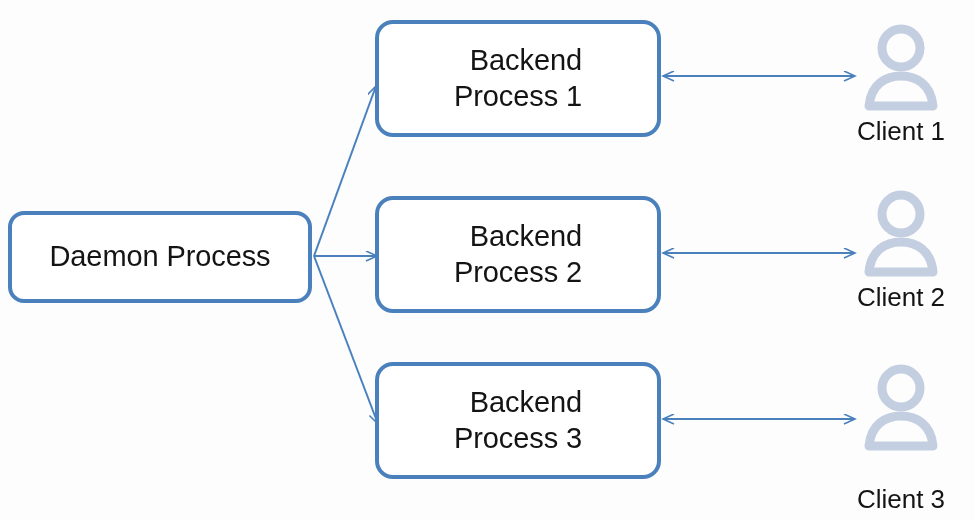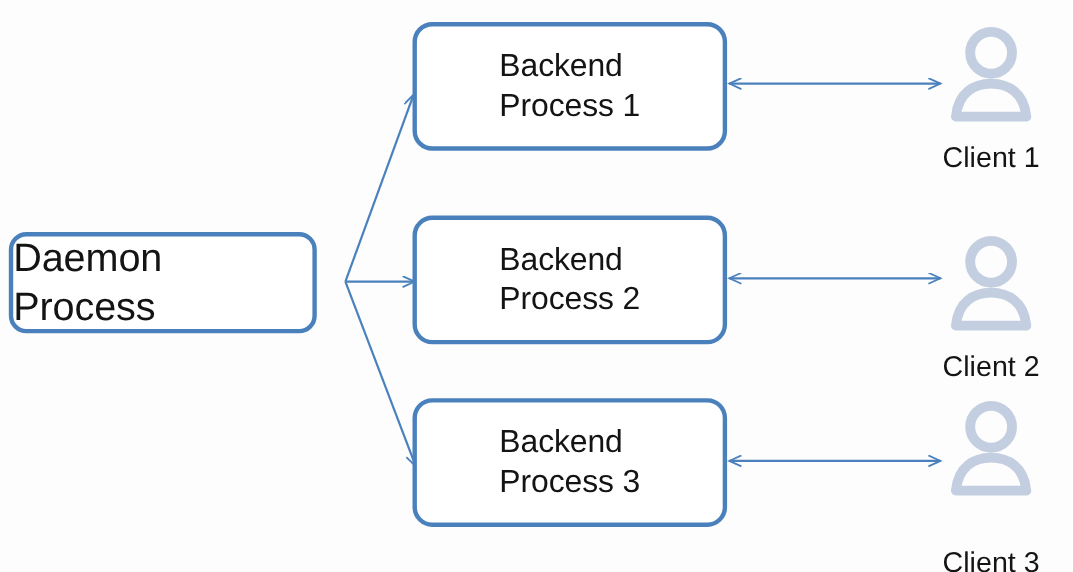--- a/index.html
+++ b/index.html
@@ -27,31 +27,31 @@
   }
   .node-box {
     position: absolute;
     box-sizing: border-box;
     background: #ffffff;
     border: 4px solid #4a81bd;
     border-radius: 18px;
     display: flex;
     align-items: center;
     justify-content: center;
-    text-align: left;
+    text-align: right;
     color: #141414;
     line-height: 1.24;
     letter-spacing: -0.1px;
   }
   #node-daemon {
     left: 8px;
     top: 211px;
-    width: 280px;
+    width: 304px;
     height: 92px;
-    font-size: 36px;
+    font-size: 29px;
     border-radius: 16px;
   }
   .node-backend {
     left: 375px;
     width: 286px;
     font-size: 29px;
   }
   #node-backend-1 { top: 20px;  height: 117px; }
   #node-backend-2 { top: 196px; height: 117px; }
   #node-backend-3 { top: 362px; height: 117px; }
@@ -60,31 +60,31 @@
     white-space: pre-line;
   }
   .client-group {
     position: absolute;
     width: 150px;
     display: flex;
     flex-direction: column;
     align-items: center;
   }
   #client-1 { left: 826px; top: 22px; }
-  #client-2 { left: 826px; top: 212px; }
+  #client-2 { left: 826px; top: 188px; }
   #client-3 { left: 826px; top: 362px; gap: 28px; }
   .client-icon {
     display: block;
     width: 82px;
     height: 92px;
   }
   .client-name {
     font-size: 26px;
     color: #141414;
-    margin-top: 14px;
+    margin-top: 2px;
     white-space: nowrap;
   }
 </style>
 </head>
 <body>
 
 <div id="diagram-root">
 
   <svg id="edge-layer" viewBox="0 0 975 520" xmlns="http://www.w3.org/2000/svg">
     <defs>

